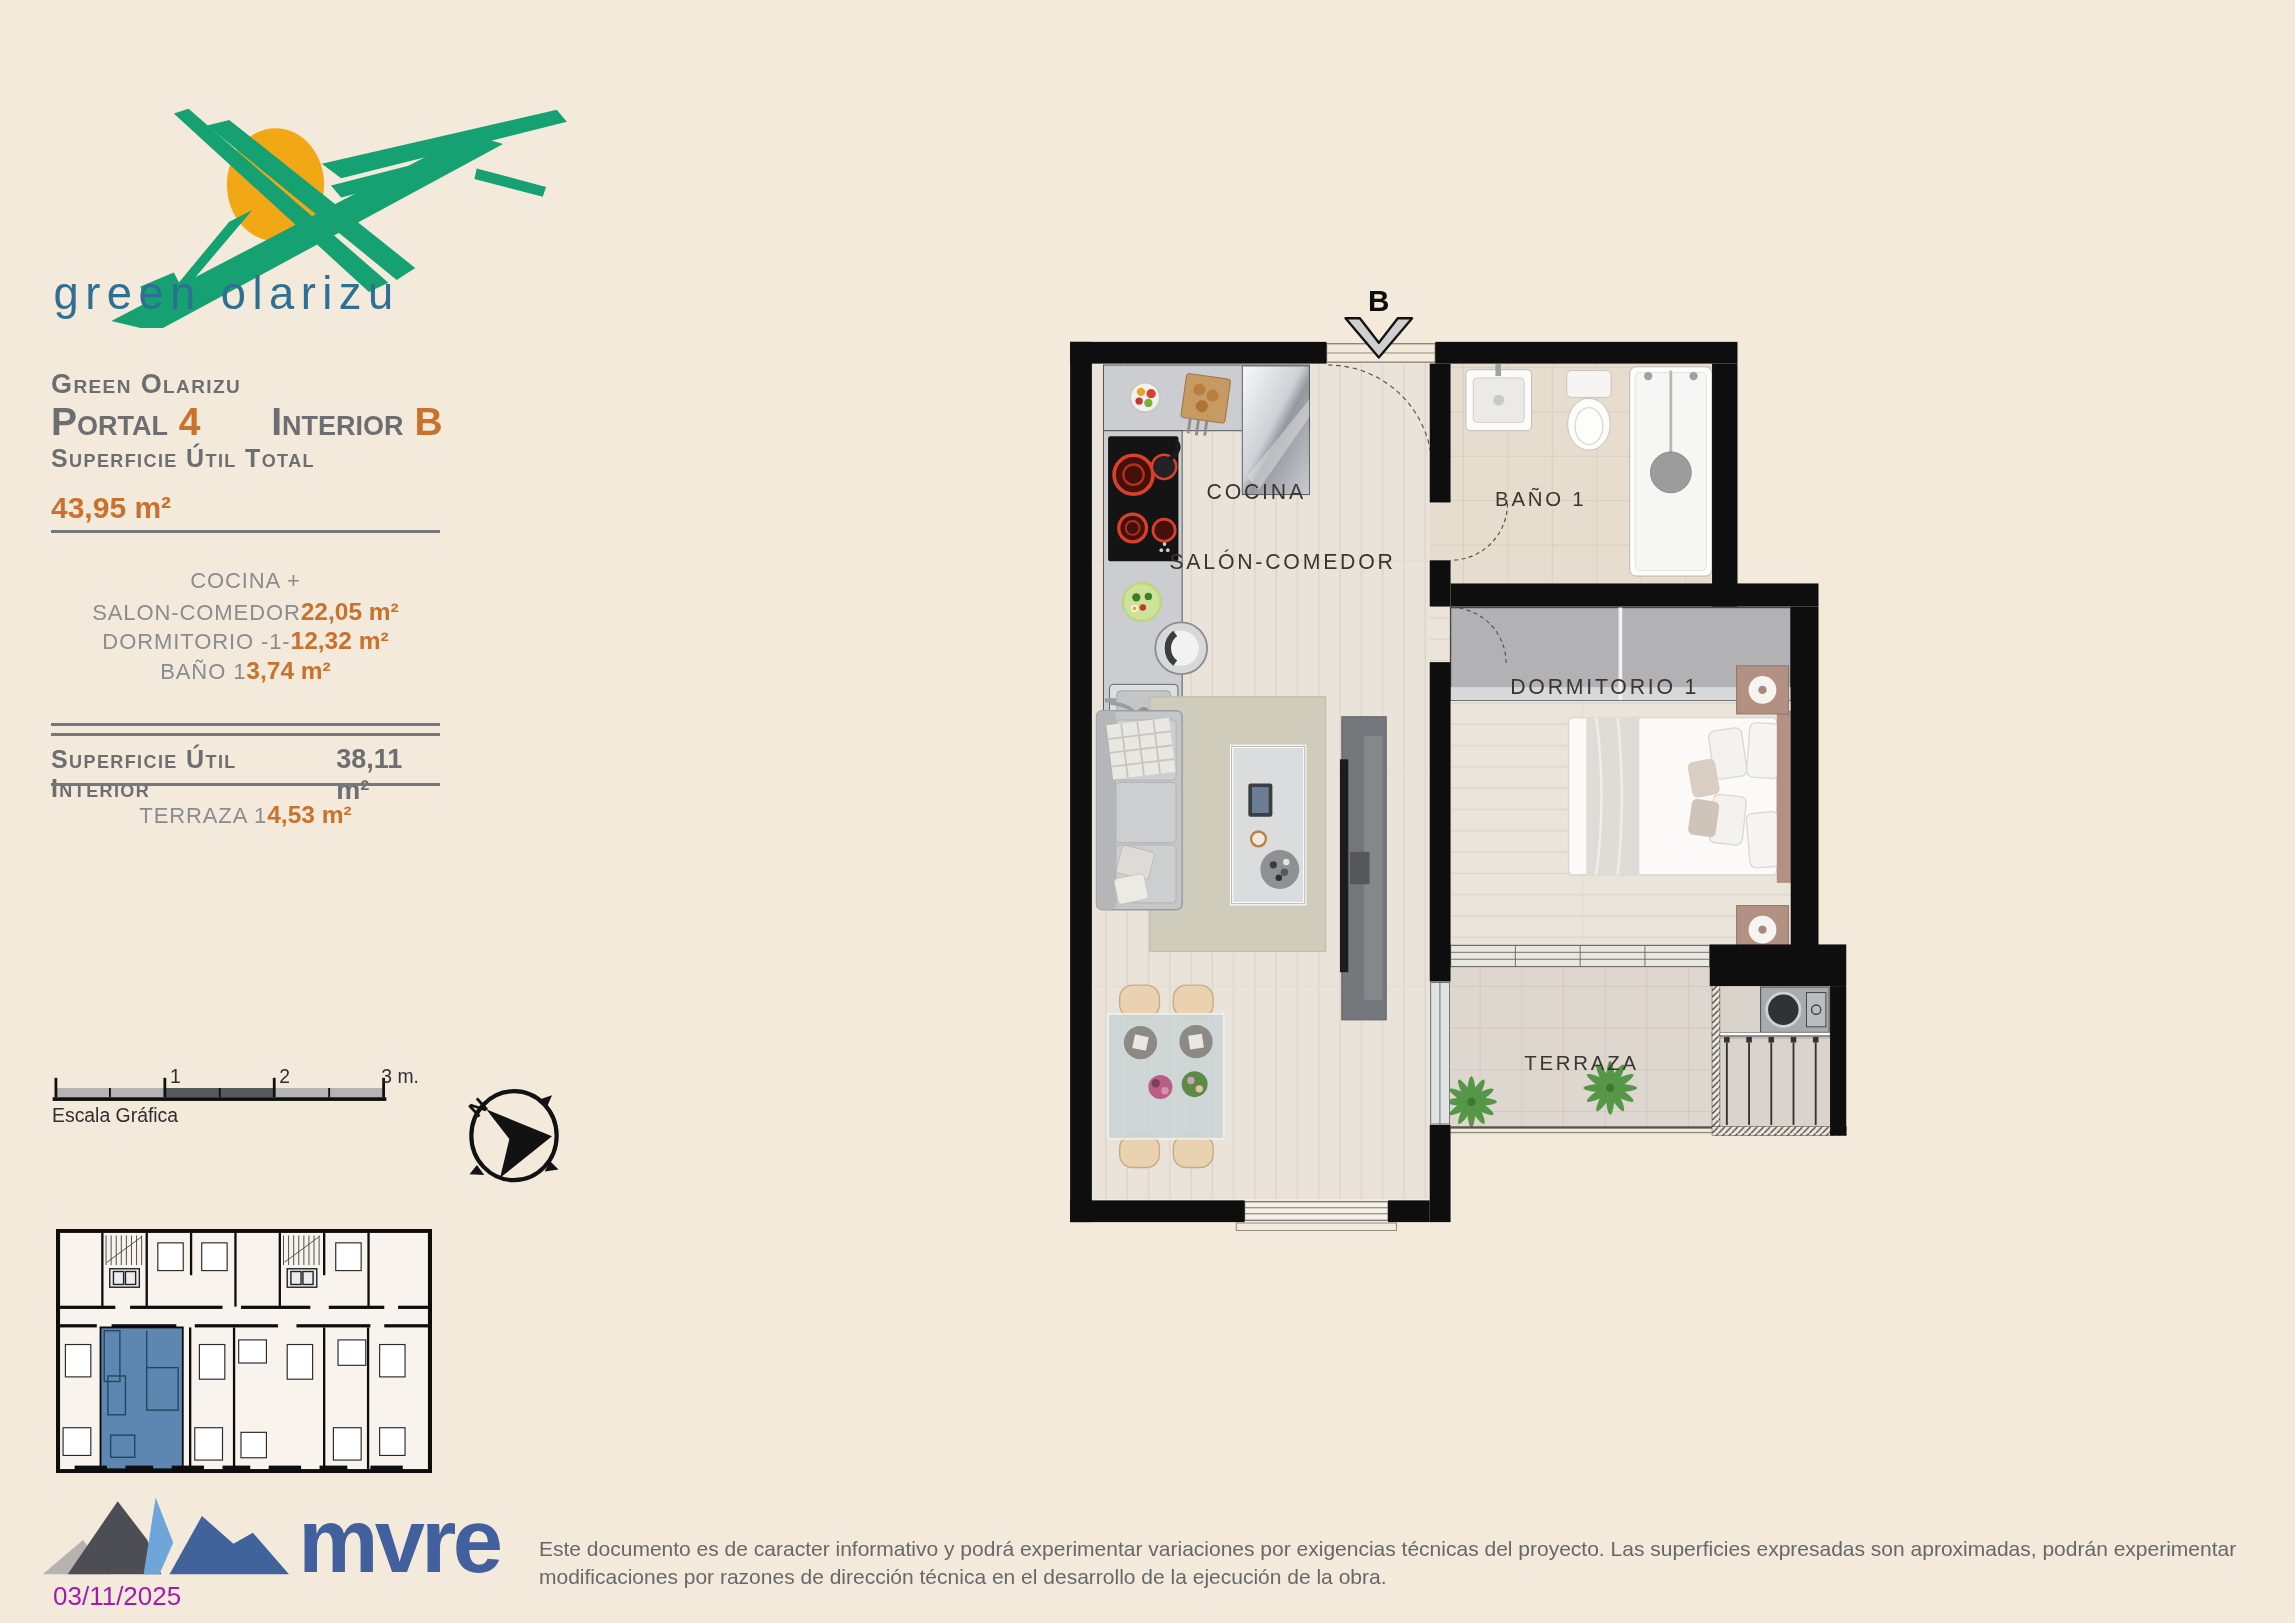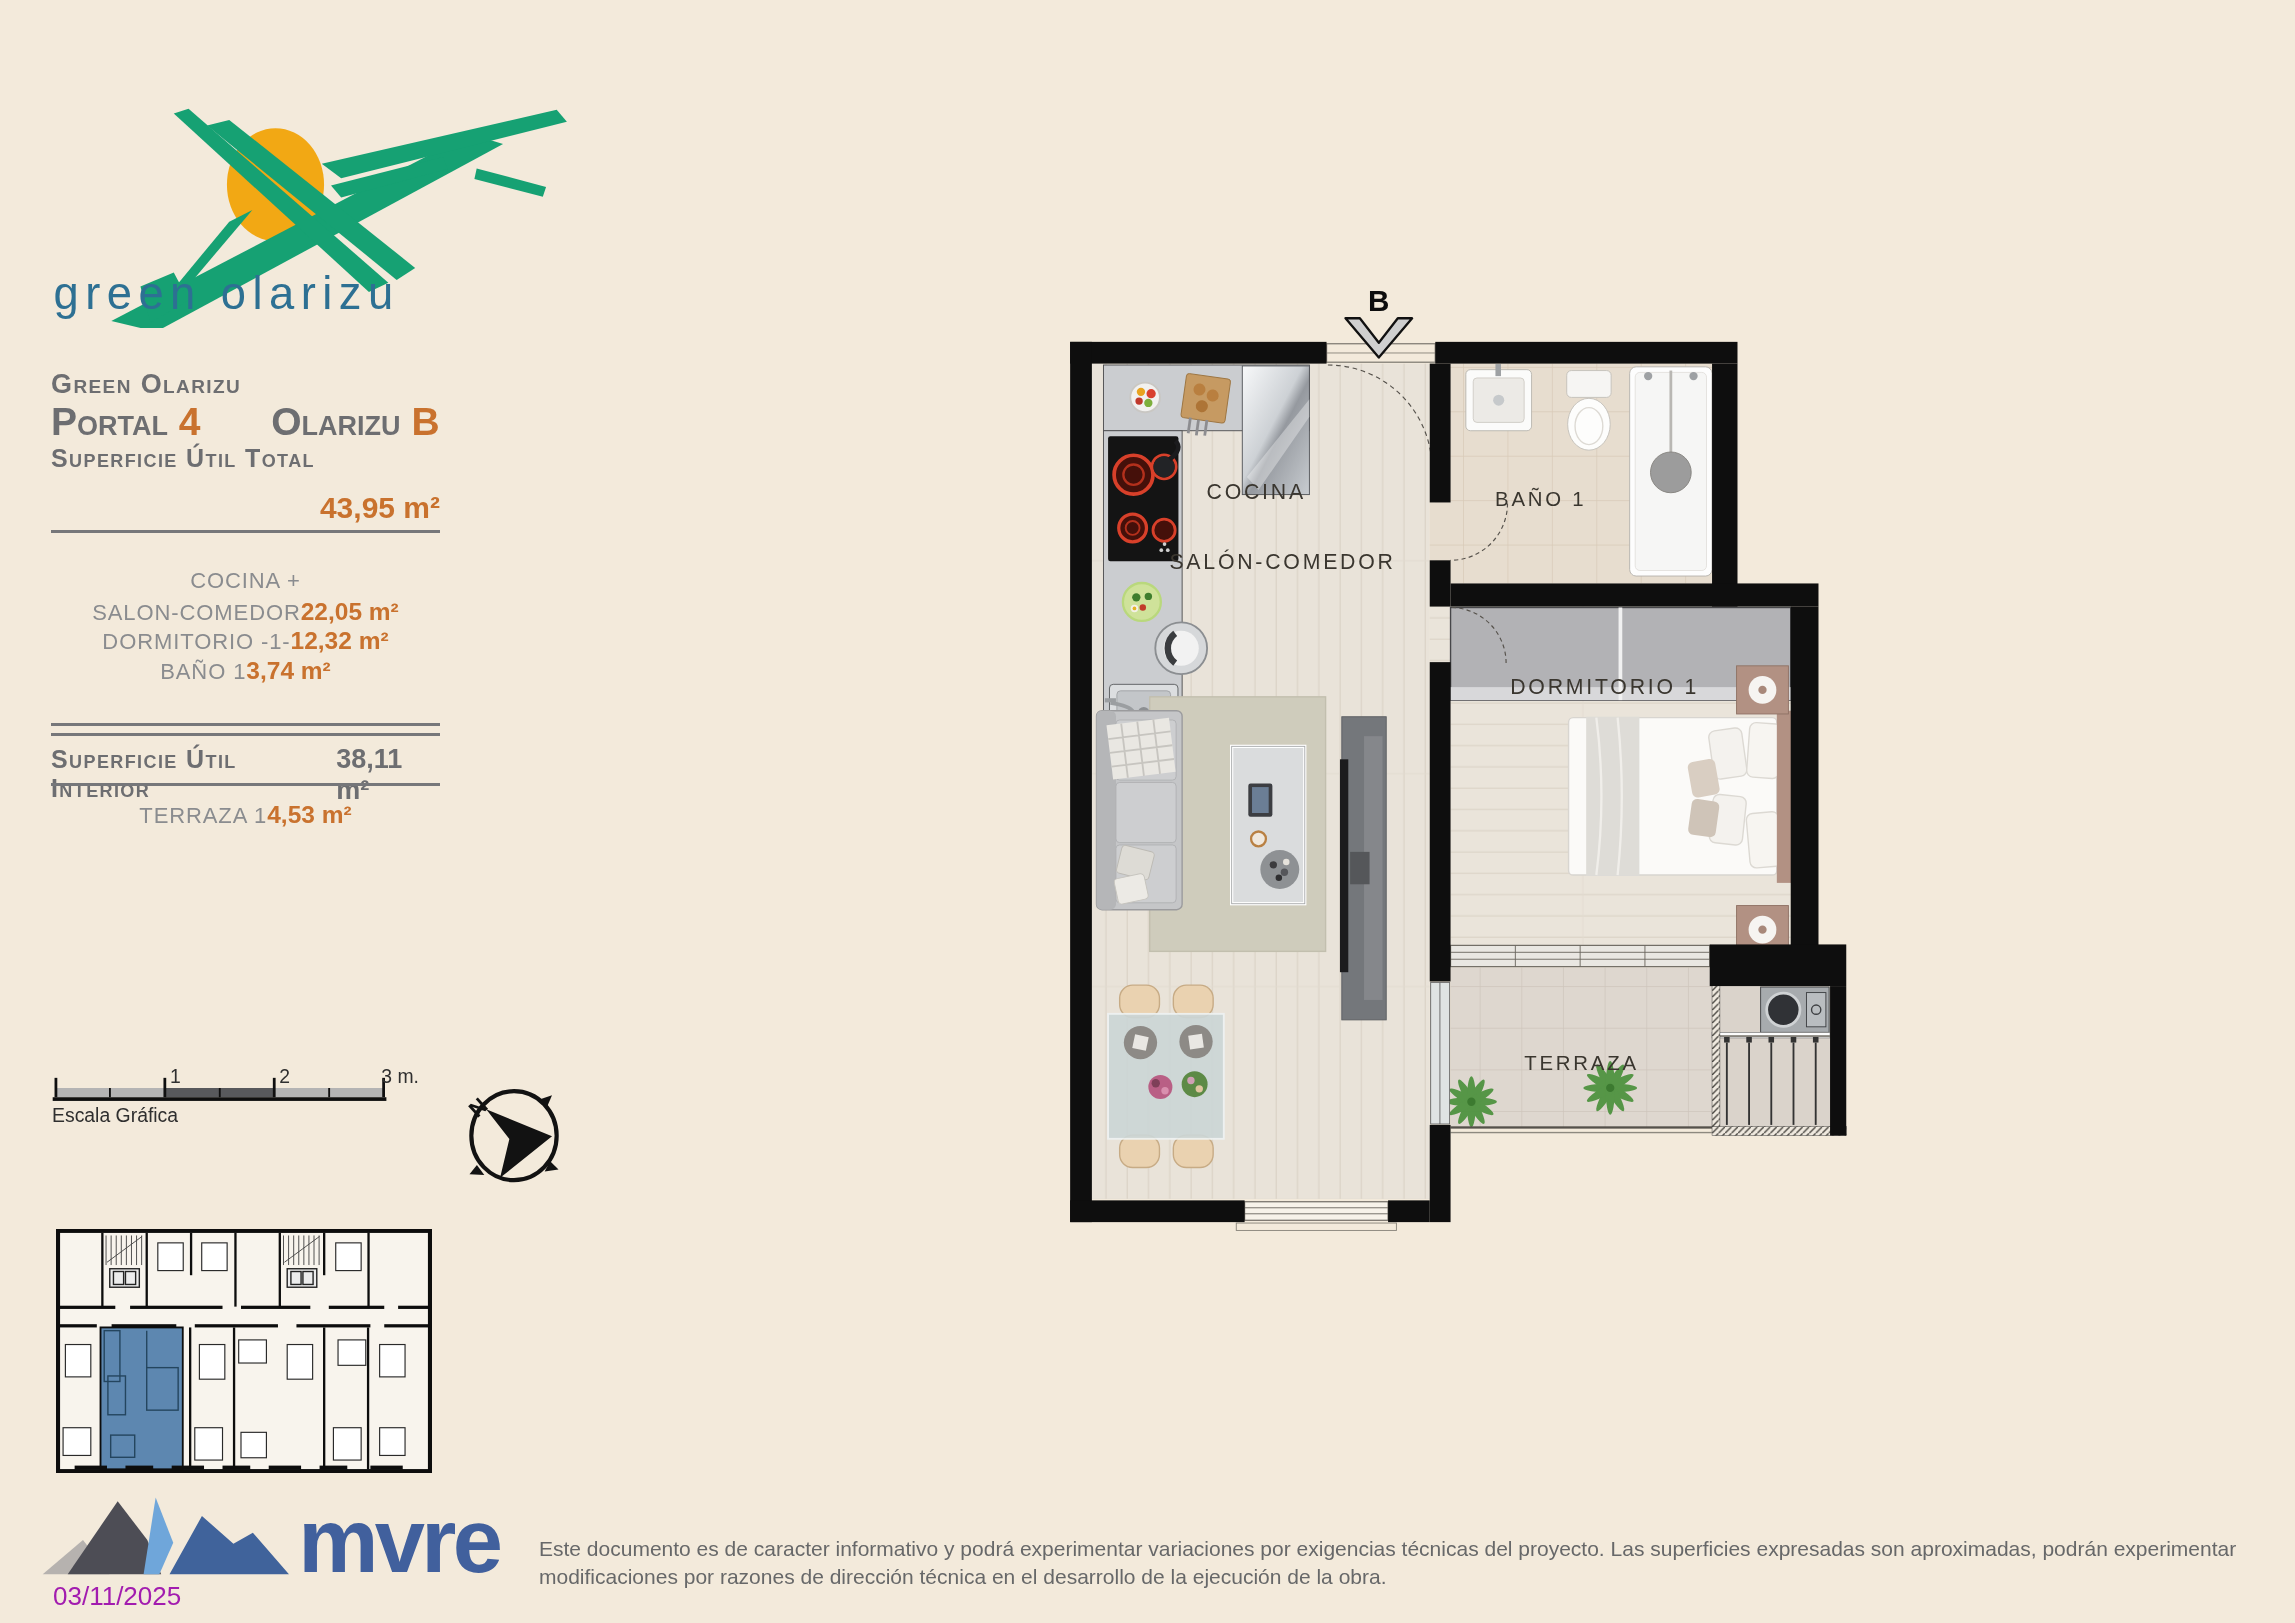--- a/index.html
+++ b/index.html
@@ -34,26 +34,26 @@
     </g>
     <text x="40" y="520" font-size="98" letter-spacing="14" fill="#2d7093">green olarizu</text>
   </svg>
 
   <div class="abs panel-head sc" style="left:51px;top:369px;font-size:27px">Green Olarizu</div>
 
   <div class="abs" style="left:51px;top:400px;font-size:39px;font-weight:bold">
     <span class="sc">Portal</span>
     <span class="orange">4</span>
     <span style="display:inline-block;width:49px"></span>
-    <span class="sc">Olarizu</span>
+    <span class="sc">Interior</span>
     <span class="orange">B</span>
   </div>
 
   <div class="abs panel-head sc" style="left:51px;top:444px;font-size:25px">Superficie Útil Total</div>
-  <div class="abs orange" style="left:51px;top:491px;width:389px;text-align:right;font-size:30px;font-weight:bold">43,95 m²</div>
+  <div class="abs orange" style="left:51px;top:491px;width:389px;font-size:30px;font-weight:bold">43,95 m²</div>
 
   <div class="rule" style="top:530px"></div>
 
   <div class="row" style="top:568px">
     <span class="rlabel">COCINA +</span>
     <span class="rvalue"></span>
   </div>
   <div class="row" style="top:598px">
     <span class="rlabel">SALON-COMEDOR</span>
     <span class="rvalue">22,05 m²</span>

